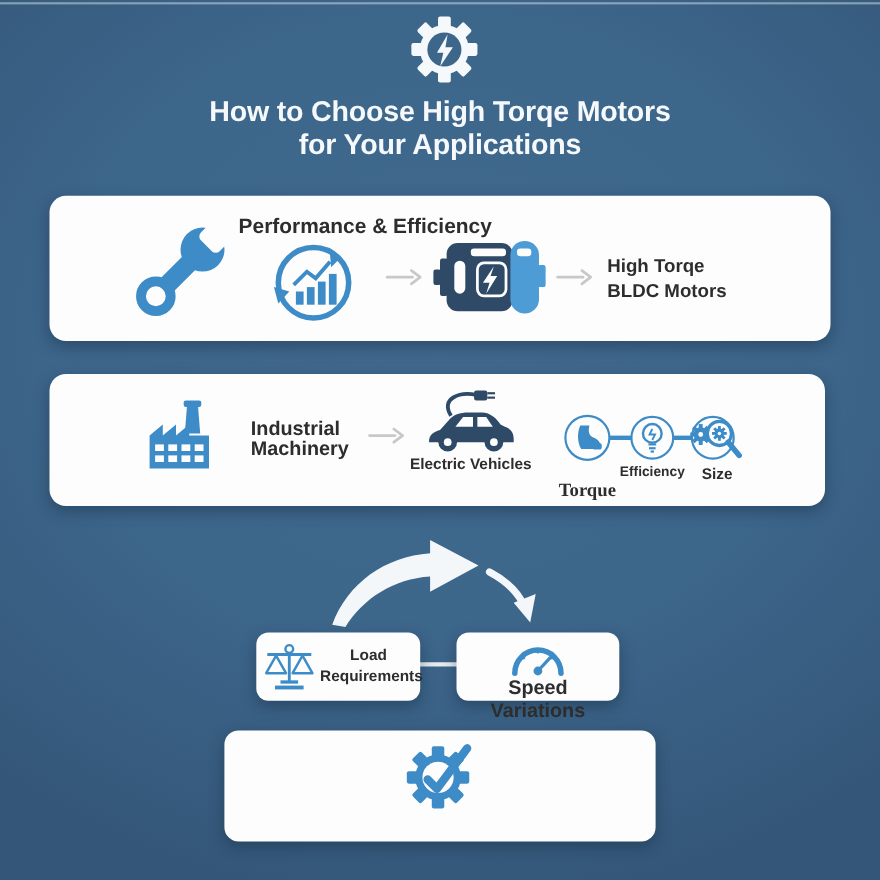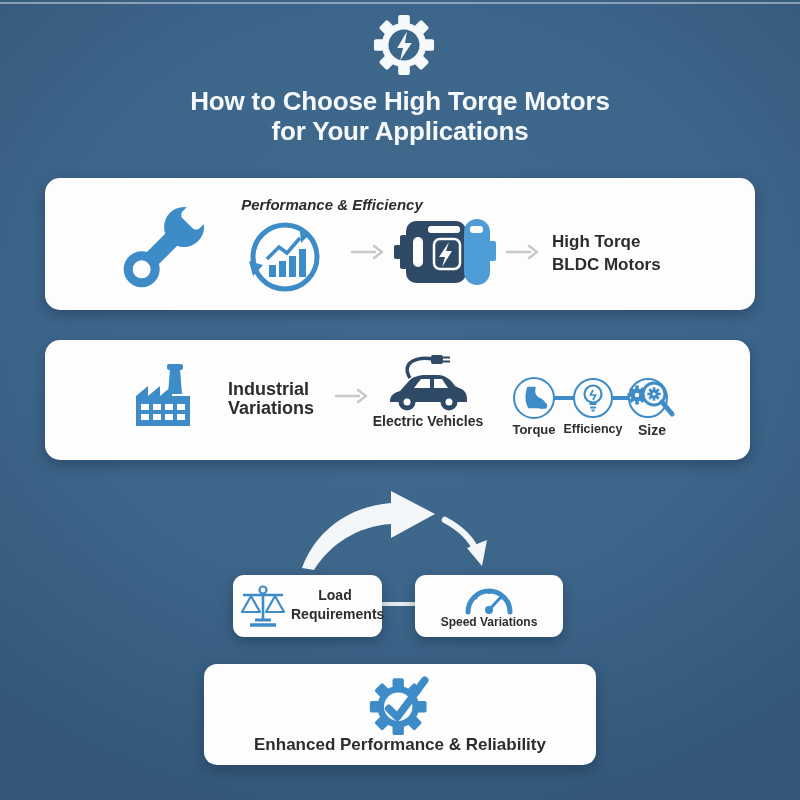--- a/index.html
+++ b/index.html
@@ -61,21 +61,21 @@
 
     <div class="abs" style="left:75px; top:18px; width:90px; height:100px; transform:rotate(45deg);">
       <svg width="90" height="100" viewBox="0 0 90 100">
         <circle cx="45" cy="23" r="20" fill="#3e8cc7"></circle>
         <rect x="33" y="-6" width="24" height="24" rx="5" fill="#fdfdfe"></rect>
         <rect x="36.5" y="34" width="17" height="40" rx="2" fill="#3e8cc7"></rect>
         <circle cx="45" cy="83" r="13.5" fill="none" stroke="#3e8cc7" stroke-width="9"></circle>
       </svg>
     </div>
 
-    <div class="abs dark-label center-text" style="left:157px; top:18px; width:260px; font-size:15px;font-style:italic;">Performance &amp; Efficiency</div>
+    <div class="abs dark-label center-text" style="left:157px; top:18px; width:260px; font-size:19px;">Performance &amp; Efficiency</div>
 
     <div class="abs" style="left:202px; top:41px;">
       <svg width="76" height="76" viewBox="0 0 76 76">
         <circle cx="38" cy="38" r="32" fill="none" stroke="#3e8cc7" stroke-width="5"></circle>
         <polygon points="2,42 16,46 6,57" fill="#3e8cc7"></polygon>
         <rect x="22" y="46" width="7" height="12" fill="#3e8cc7"></rect>
         <rect x="32" y="42" width="7" height="16" fill="#3e8cc7"></rect>
         <rect x="42" y="37" width="7" height="21" fill="#3e8cc7"></rect>
         <rect x="52" y="30" width="7" height="28" fill="#3e8cc7"></rect>
         <polyline points="20,40 32,28 40,34 53,19" fill="none" stroke="#3e8cc7" stroke-width="3.5"></polyline>
@@ -133,21 +133,21 @@
           <rect x="7" y="50" width="8" height="6"></rect>
             <rect x="19" y="50" width="8" height="6"></rect>
           <rect x="31" y="50" width="8" height="6"></rect>
             <rect x="43" y="50" width="8" height="6"></rect>
         </g>
       </svg>
     </div>
 
     <div class="abs dark-label" style="left:183px; top:40px; font-size:18px; line-height:19px;">
       <div>Industrial</div>
-      <div>Variations</div>
+      <div>Machinery</div>
     </div>
 
     <div class="abs" style="left:290px; top:47px;">
       <svg width="34" height="18" viewBox="0 0 34 18">
         <path d="M1,9 H24" stroke="#c8c8c8" stroke-width="2.5" stroke-linecap="round"></path>
         <polyline points="23,3 31,9 23,15" fill="none" stroke="#c8c8c8" stroke-width="2.5" stroke-linecap="round" stroke-linejoin="round"></polyline>
       </svg>
     </div>
 
     <div class="abs" style="left:341px; top:14px;">
@@ -206,21 +206,21 @@
             <rect x="-1.3" y="-6.7" width="2.6" height="13.4" transform="rotate(90)"></rect>
             <rect x="-1.3" y="-6.7" width="2.6" height="13.4" transform="rotate(135)"></rect>
             <circle cx="0" cy="0" r="4.4"></circle>
             <circle cx="0" cy="0" r="1.6" fill="#fdfdfe"></circle>
           </g>
           <line x1="34" y1="21" x2="44" y2="33" stroke="#3e8cc7" stroke-width="5" stroke-linecap="round"></line>
         </svg>
       </span>
     </div>
 
-    <div class="abs dark-label center-text" style="left:454px; top:82px; width:70px; font-size:13px;">Torque</div>
+    <div class="abs dark-label center-text" style="left:454px; top:96px; width:70px; font-size:17px;font-family:Liberation Serif, serif;">Torque</div>
     <div class="abs dark-label center-text" style="left:513px; top:82px; width:70px; font-size:12.5px;">Efficiency</div>
     <div class="abs dark-label center-text" style="left:572px; top:82px; width:70px; font-size:14px;">Size</div>
   </div>
 
   <div class="abs" style="left:288px; top:482px;">
     <svg width="225" height="90" viewBox="0 0 225 90">
       <path d="M14,86 C28,48 62,24 103,21 L103,9 L147,32 L103,56 L103,42 C70,44 42,62 26,88 Z" fill="#f4f7f9"></path>
       <path d="M157,38 C174,47 184,58 189,70" stroke="#f4f7f9" stroke-width="6.5" fill="none" stroke-linecap="round"></path>
       <polygon points="179,66 194,84 199,58" fill="#f4f7f9"></polygon>
     </svg>
@@ -250,36 +250,35 @@
     <div class="abs" style="left:48px; top:6px;">
       <svg width="52" height="34" viewBox="0 0 52 34">
         <path d="M5,31 A21,21 0 0 1 47,31" fill="none" stroke="#3e8cc7" stroke-width="5" stroke-linecap="round"></path>
         <line x1="14" y1="18" x2="11" y2="15" stroke="#3e8cc7" stroke-width="2"></line>
         <line x1="26" y1="13" x2="26" y2="9.5" stroke="#3e8cc7" stroke-width="2"></line>
         <line x1="38" y1="18" x2="41" y2="15" stroke="#3e8cc7" stroke-width="2"></line>
         <line x1="26" y1="29" x2="37" y2="17" stroke="#3e8cc7" stroke-width="3" stroke-linecap="round"></line>
         <circle cx="26" cy="29" r="4" fill="#3e8cc7"></circle>
       </svg>
     </div>
-    <div class="abs dark-label center-text" style="left:4px; top:40px; width:140px; font-size:12px;">Speed Variations</div>
+    <div class="abs dark-label center-text" style="left:4px; top:40px; width:140px; font-size:18px;">Speed Variations</div>
   </div>
 
   <div class="card" style="left:204px; top:664px; width:392px; height:101px; border-radius:13px;">
     <div class="abs" style="left:160px; top:3px;">
       <svg width="76" height="70" viewBox="0 0 80 74">
         <g fill="#3e8cc7">
           <rect x="30" y="12" width="12" height="13" rx="2"></rect>
           <rect x="30" y="12" width="12" height="13" rx="2" transform="rotate(45 36 42)"></rect>
           <rect x="30" y="12" width="12" height="13" rx="2" transform="rotate(90 36 42)"></rect>
           <rect x="30" y="12" width="12" height="13" rx="2" transform="rotate(135 36 42)"></rect>
           <rect x="30" y="12" width="12" height="13" rx="2" transform="rotate(180 36 42)"></rect>
           <rect x="30" y="12" width="12" height="13" rx="2" transform="rotate(225 36 42)"></rect>
           <rect x="30" y="12" width="12" height="13" rx="2" transform="rotate(270 36 42)"></rect>
           <rect x="30" y="12" width="12" height="13" rx="2" transform="rotate(315 36 42)"></rect>
           <circle cx="36" cy="42" r="22"></circle>
         </g>
         <circle cx="36" cy="42" r="15" fill="#fdfdfe"></circle>
         <path d="M26,44 L35,53 L64,14" fill="none" stroke="#3e8cc7" stroke-width="8" stroke-linecap="round" stroke-linejoin="round"></path>
       </svg>
     </div>
-    <div class="abs dark-label center-text" style="left:0; top:71px; width:392px; font-size:17px;">Enhanced Performance &amp; Reliability</div>
   </div>
 </div>
 
 </body></html>

